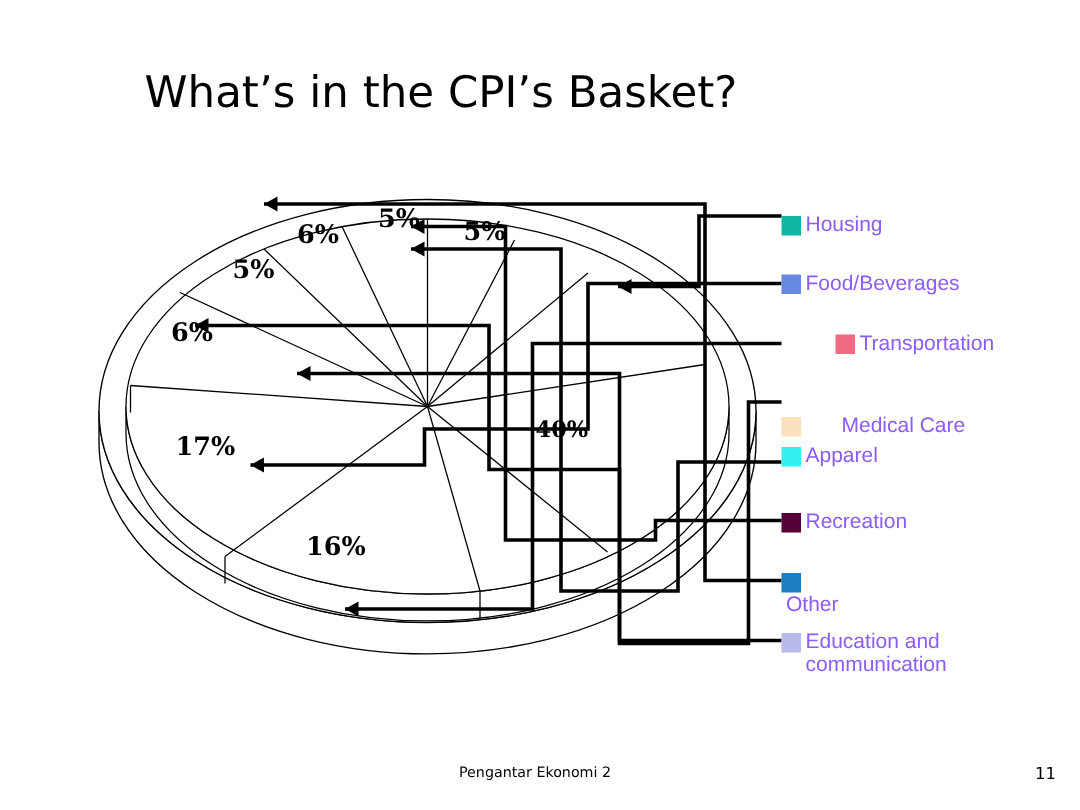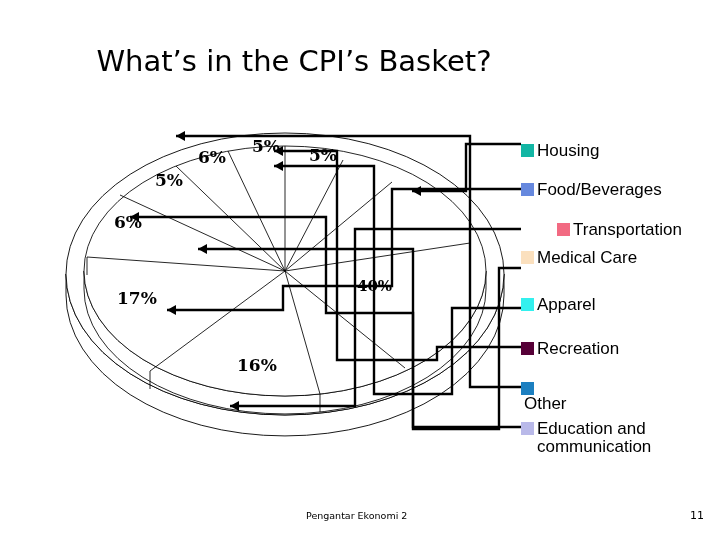--- a/index.html
+++ b/index.html
@@ -59,23 +59,23 @@
     line-height: 1.05;
   }
   .legend-swatch {
     width: 13px;
     height: 13px;
     flex: 0 0 13px;
     margin-top: 2px;
   }
   .legend-label {
     font-family: "Liberation Sans", sans-serif;
-    font-size: 17px;
+    font-size: 14px;
     font-weight: 400;
-    color: #000000;
+    color: #8b5cf6;
     margin-left: 3px;
     white-space: pre-line;
   }
 
   
   .pie-pct {
     position: absolute;
     font-family: "DejaVu Serif", serif;
     font-weight: bold;
     font-size: 17px;
@@ -178,41 +178,41 @@
       <polygon points="198,249 207,244 207,254"></polygon>
     </g>
   </svg>
 
   <div class="pie-pct" style="left:252px; top:136px;">5%</div>
   <div class="pie-pct" style="left:198px; top:147px;">6%</div>
   <div class="pie-pct" style="left:309px; top:145px;">5%</div>
   <div class="pie-pct" style="left:155px; top:170px;">5%</div>
   <div class="pie-pct" style="left:114px; top:212px;">6%</div>
   <div class="pie-pct" style="left:117px; top:288px;">17%</div>
-  <div class="pie-pct" style="left:204px; top:355px;margin-left:33px;">16%</div>
+  <div class="pie-pct" style="left:204px; top:355px;">16%</div>
   <div class="pie-pct big" style="left:357px; top:277px;">40%</div>
 
   <div id="legend">
 
     <div class="legend-item" style="top:6px;">
       <span class="legend-swatch" style="background:#12B6A4;"></span>
       <span class="legend-label">Housing</span>
     </div>
 
     <div class="legend-item" style="top:45px;">
       <span class="legend-swatch" style="background:#6688DE;"></span>
       <span class="legend-label">Food/Beverages</span>
     </div>
 
     <div class="legend-item" style="top:85px;padding-left:36px;">
       <span class="legend-swatch" style="background:#F26A82;"></span>
       <span class="legend-label">Transportation</span>
     </div>
 
-    <div class="legend-item" style="top:113px;">
+    <div class="legend-item" style="top:140px;gap:24px;">
       <span class="legend-swatch" style="background:#FBE0BE;"></span>
       <span class="legend-label">Medical Care</span>
     </div>
 
     <div class="legend-item" style="top:160px;">
       <span class="legend-swatch" style="background:#33F0EE;"></span>
       <span class="legend-label">Apparel</span>
     </div>
 
     <div class="legend-item" style="top:204px;">

